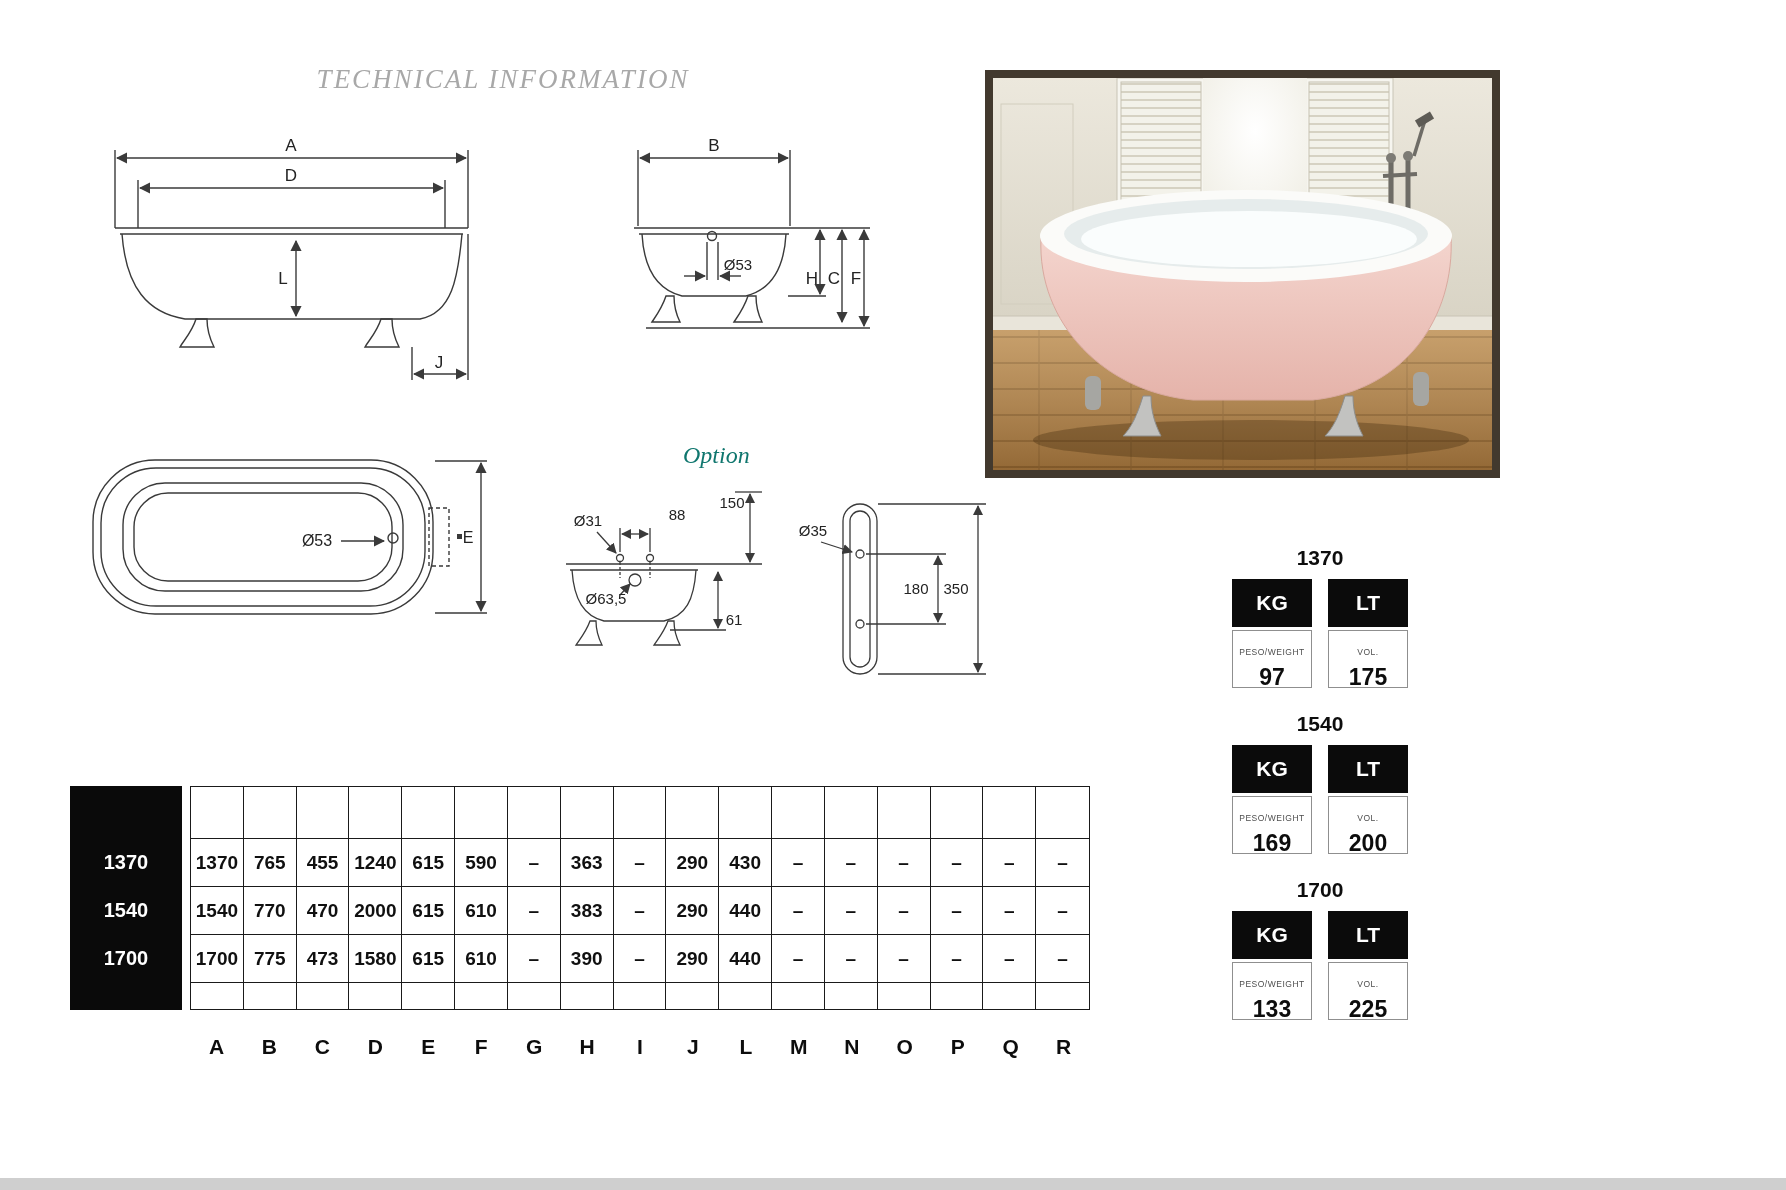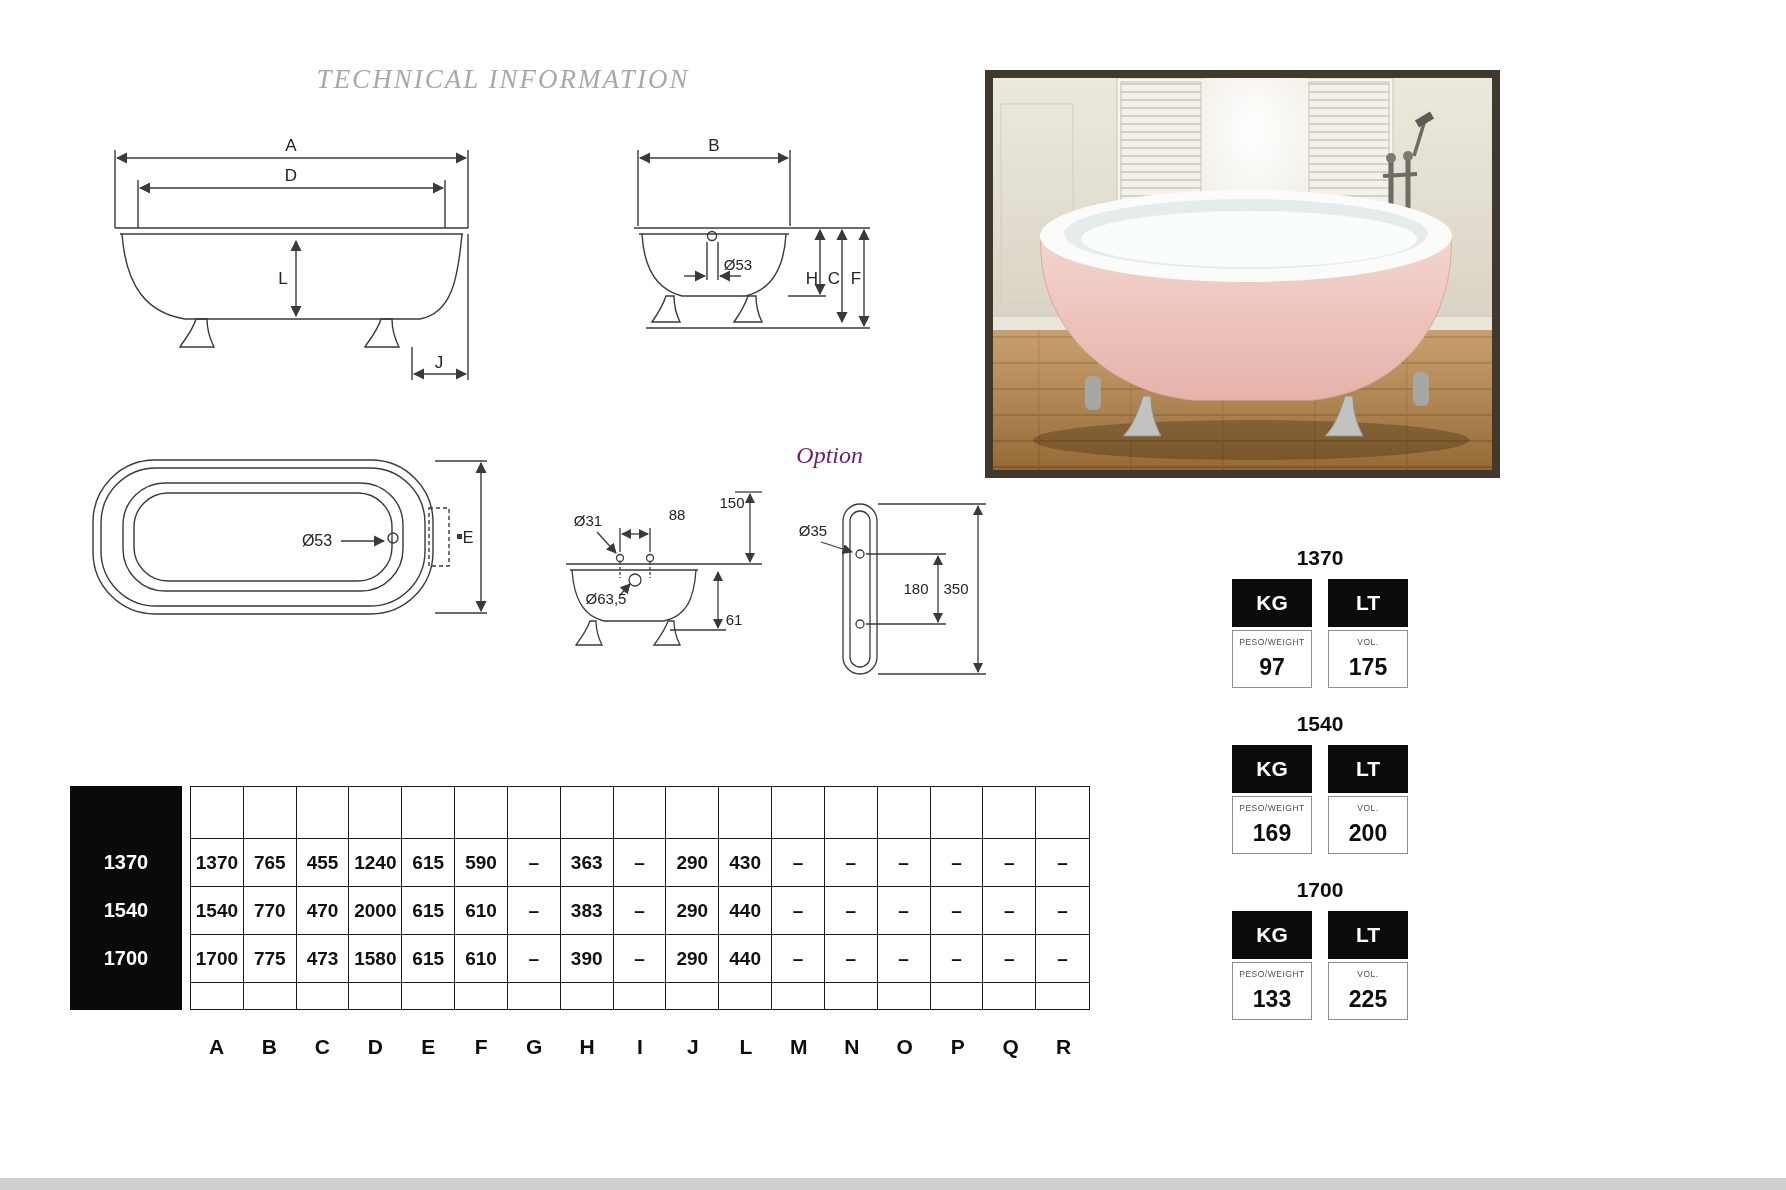--- a/index.html
+++ b/index.html
@@ -4,22 +4,22 @@
 <style>
   html,body{margin:0;padding:0;background:#ffffff;}
   .sheet{position:relative;width:1786px;height:1190px;background:#ffffff;overflow:hidden;
          font-family:"Liberation Sans",sans-serif;}
   .abs{position:absolute;}
 
   .main-title{left:103px;top:64px;width:800px;text-align:center;
     font:italic 27px "Liberation Serif",serif;letter-spacing:2px;color:#a8a8a8;}
   .dims-title{left:214px;top:732px;width:800px;text-align:center;
     font:italic 24px "Liberation Serif",serif;letter-spacing:1px;color:#989898;}
-  .option-title{left:683px;top:442px;width:180px;text-align:right;
-    font:italic 24px "Liberation Serif",serif;color:#701a75;}
+  .option-title{left:683px;top:442px;width:180px;text-align:left;
+    font:italic 24px "Liberation Serif",serif;color:#0f766e;}
 
   .photo{left:985px;top:70px;width:499px;height:392px;border:8px solid #42392e;background:#e7e3d8;}
 
   svg text{font-family:"Liberation Sans",sans-serif;}
 
   
   .size-col{left:70px;top:786px;width:112px;height:224px;background:#0a0a0a;
     box-sizing:border-box;padding-top:52px;}
   .size-label{height:48px;line-height:48px;text-align:center;color:#ffffff;
     font-weight:bold;font-size:20px;}
@@ -37,21 +37,21 @@
     font-weight:bold;font-size:21px;color:#0d0d0d;}
 
   
   .spec-card{left:1232px;width:176px;}
   .spec-size{text-align:center;font-weight:bold;font-size:21px;color:#0d0d0d;height:30px;}
   .spec-row{display:flex;gap:16px;margin-top:3px;}
   .spec-black{flex:1;height:48px;background:#0b0b0b;color:#ffffff;display:flex;
     align-items:center;justify-content:center;font-weight:bold;font-size:21px;}
   .spec-white{flex:1;height:56px;border:1px solid #8f8f8f;background:#fff;
     display:flex;flex-direction:column;align-items:center;}
-  .spec-mini{font-size:8.5px;letter-spacing:.5px;color:#4d4d4d;margin-top:6px;}
+  .spec-mini{font-size:8.5px;letter-spacing:.5px;color:#4d4d4d;margin-top:16px;}
   .spec-num{font-size:23px;font-weight:bold;color:#0d0d0d;margin-top:7px;}
 
   .bottom-strip{left:0;top:1178px;width:1786px;height:12px;background:#cfcfcf;}
 </style>
 </head>
 <body>
 
 <div class="sheet">
 
   <div class="abs main-title">TECHNICAL INFORMATION</div>

